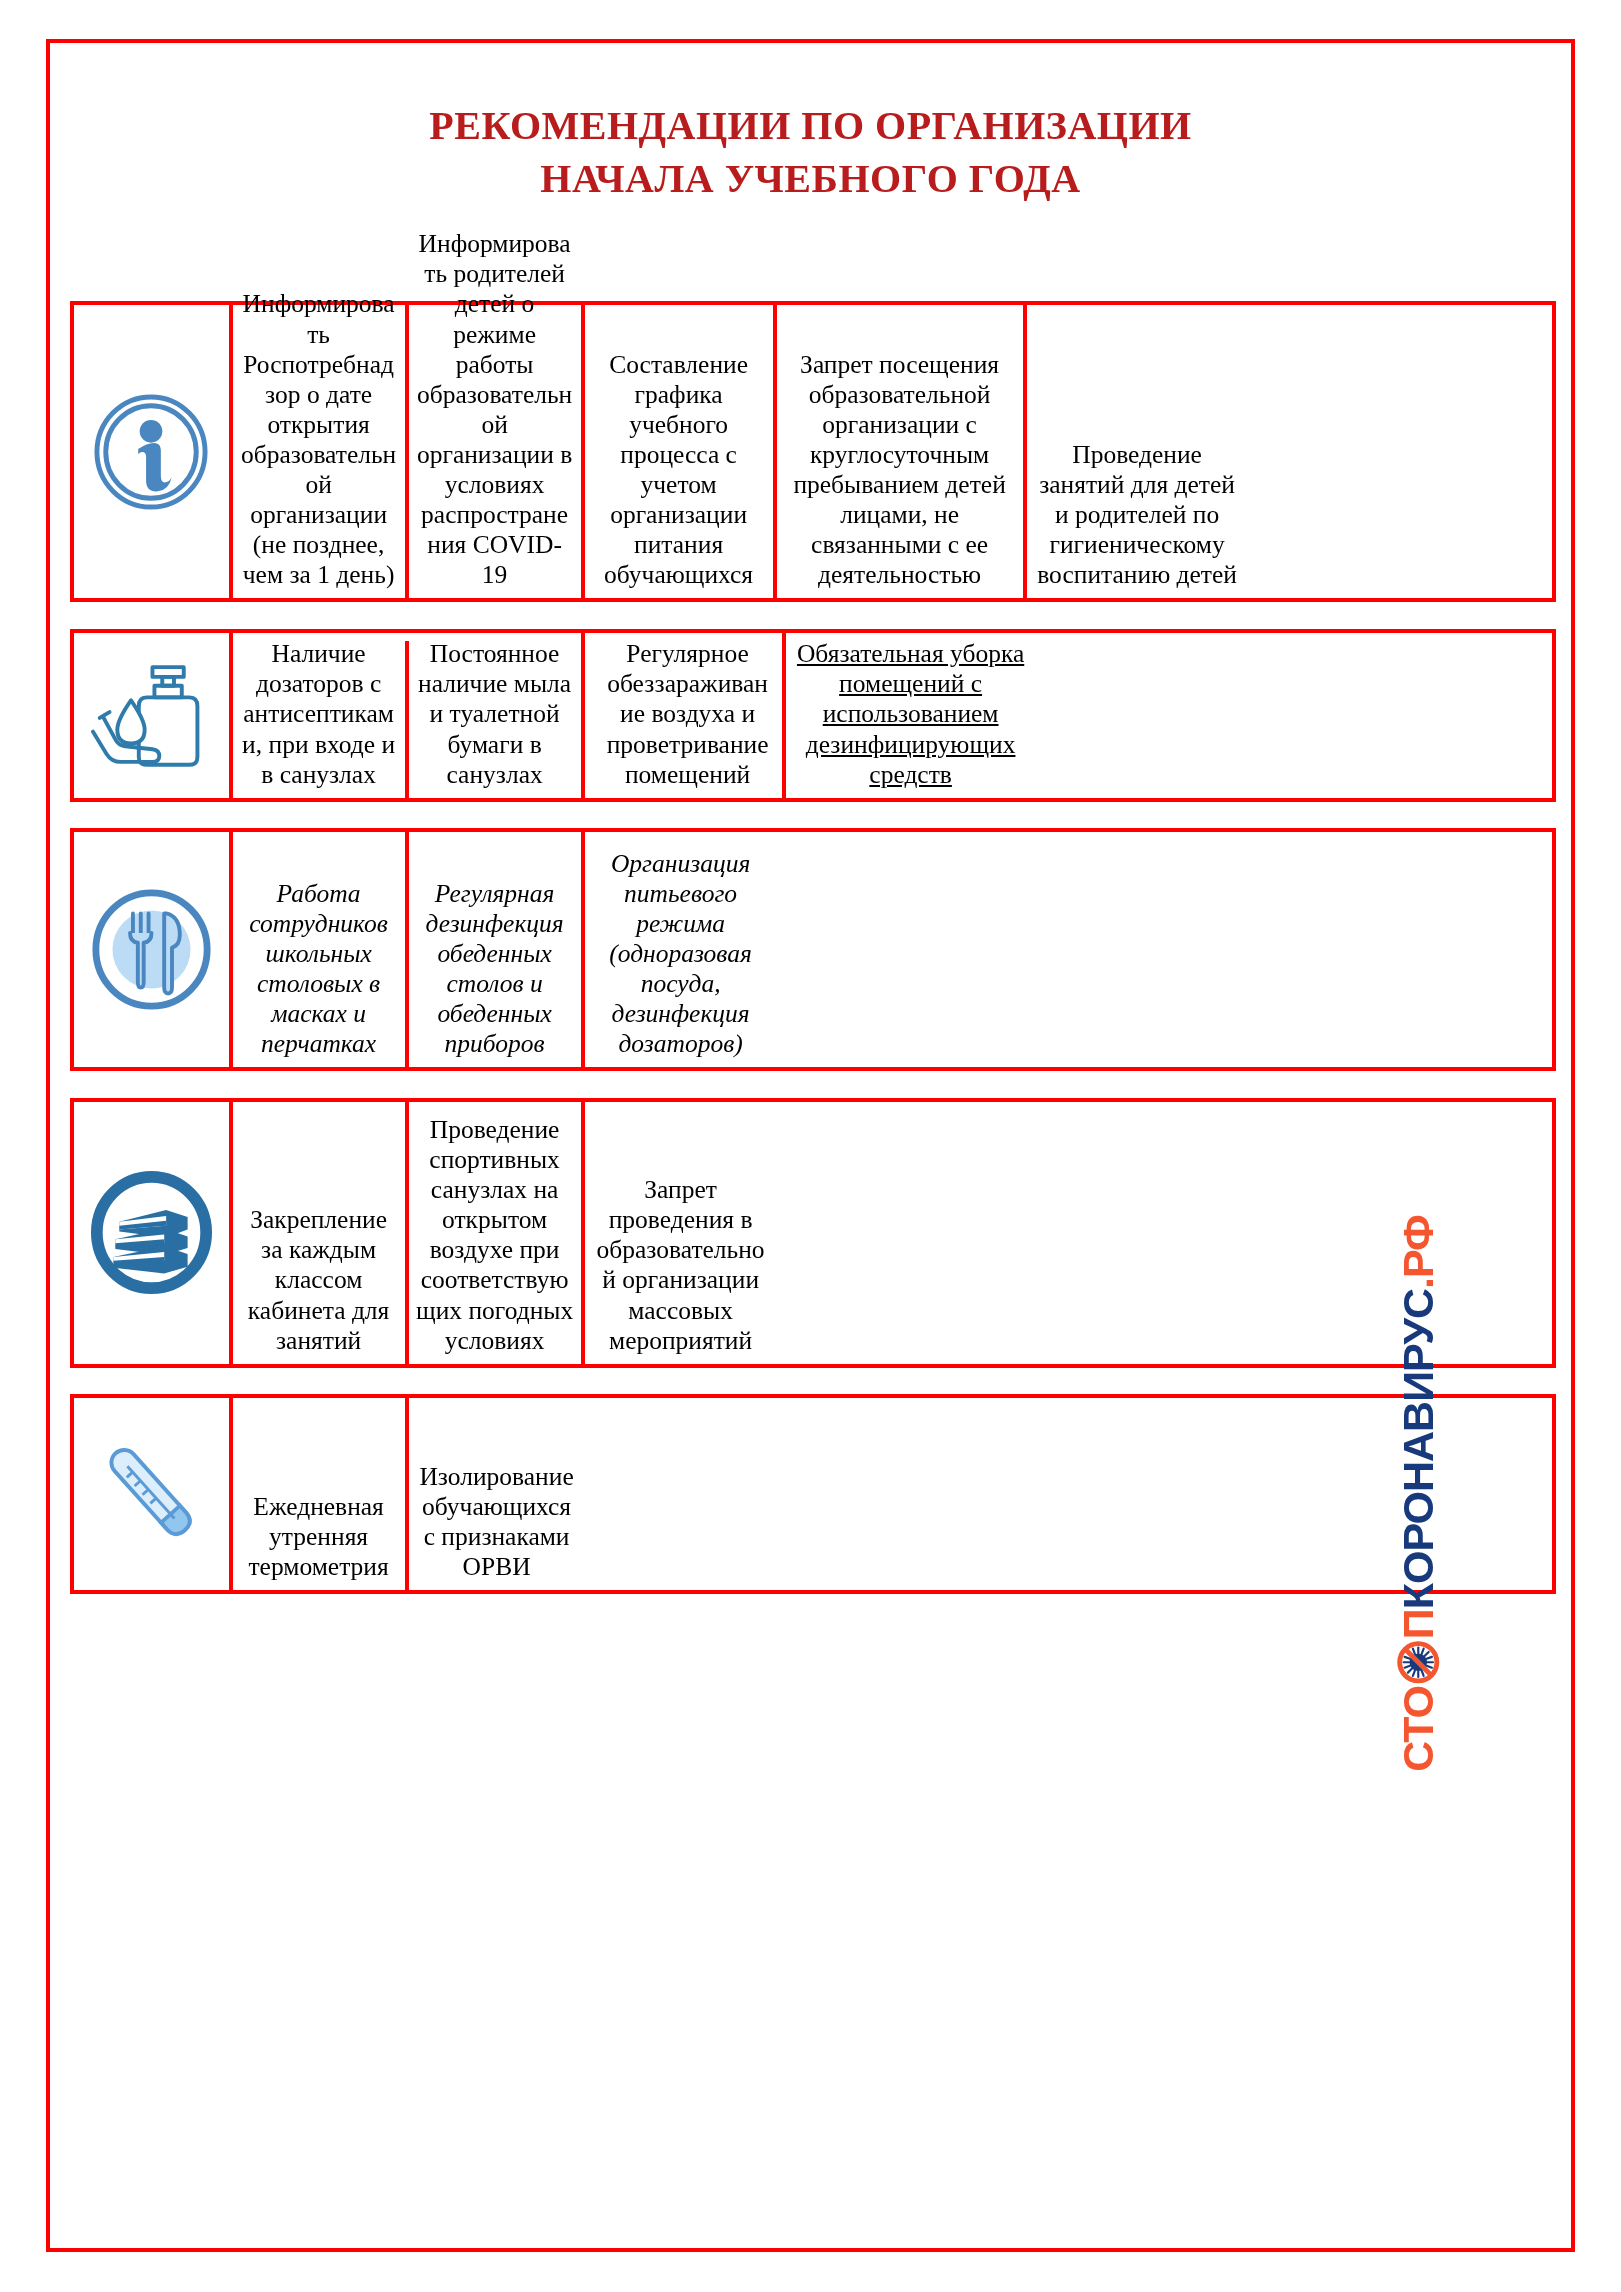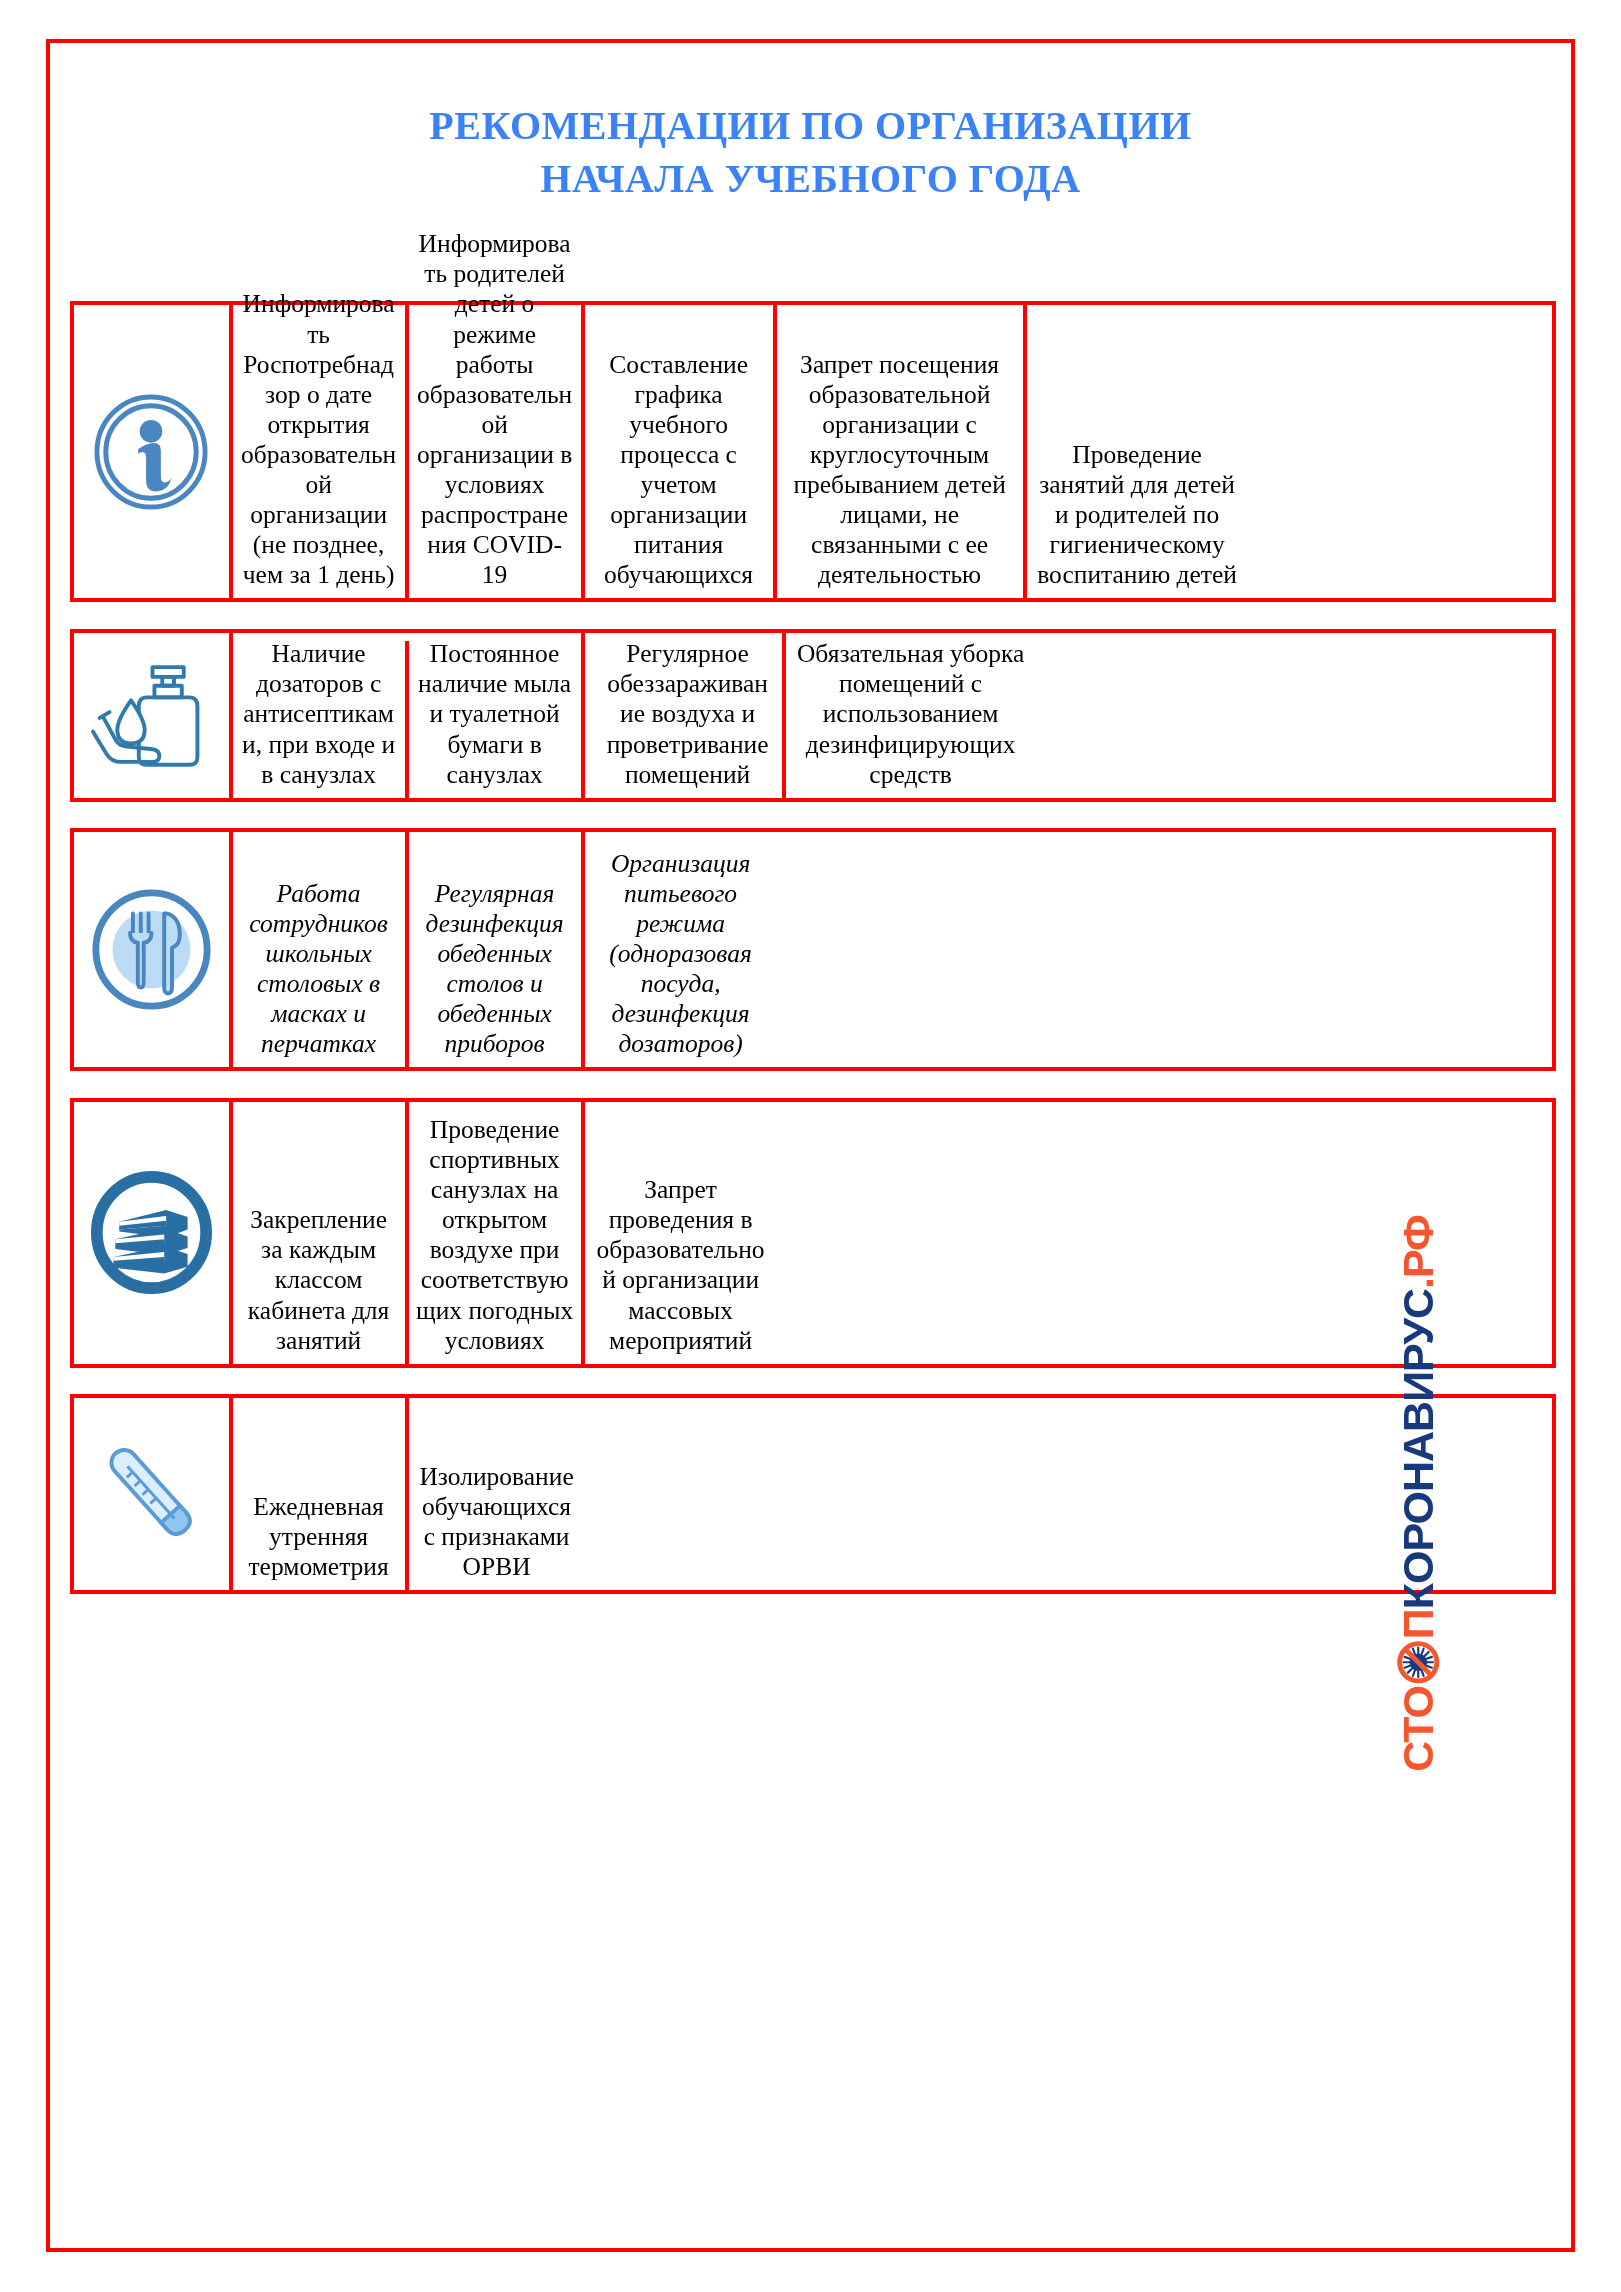--- a/index.html
+++ b/index.html
@@ -22,21 +22,21 @@
     width: 1529px;
     height: 2213px;
     border: 4.9px solid #ff0000;
     box-sizing: border-box;
     background: #ffffff;
   }
 
   .poster-title {
     margin: 0;
     padding-top: 57px;
-    color: #3b82f6;
+    color: #b91c1c;
     text-align: center;
     font-weight: bold;
     font-size: 40px;
     line-height: 1.32;
     letter-spacing: 0.5px;
     font-family: "Liberation Serif", "DejaVu Serif", serif;
   }
   .poster-title .title-line { display: block; }
 
   .rows-area {
@@ -87,21 +87,21 @@
   .row-1 .c2 { width: 176px; }
   .row-1 .c3 { width: 192px; }
   .row-1 .c4 { width: 250px; }
   .row-1 .c5 { width: 221px; }
 
   .row-2 { height: 173px; }
   .row-2 .c0 { width: 159px; }
   .row-2 .c1 { width: 176px; margin-top: 8px; }
   .row-2 .c2 { width: 176px; }
   .row-2 .c3 { width: 192px; margin-left: 9px; }
-  .row-2 .c4 { width: 250px; }
+  .row-2 .c4 { width: 250px; text-decoration: underline; }
 
   .row-3 { height: 243px; font-style: italic; }
   .row-3 .c0 { width: 159px; }
   .row-3 .c1 { width: 176px; }
   .row-3 .c2 { width: 176px; }
   .row-3 .c3 { width: 192px; }
 
   .row-4 { height: 270px; }
   .row-4 .c0 { width: 159px; }
   .row-4 .c1 { width: 176px; }

